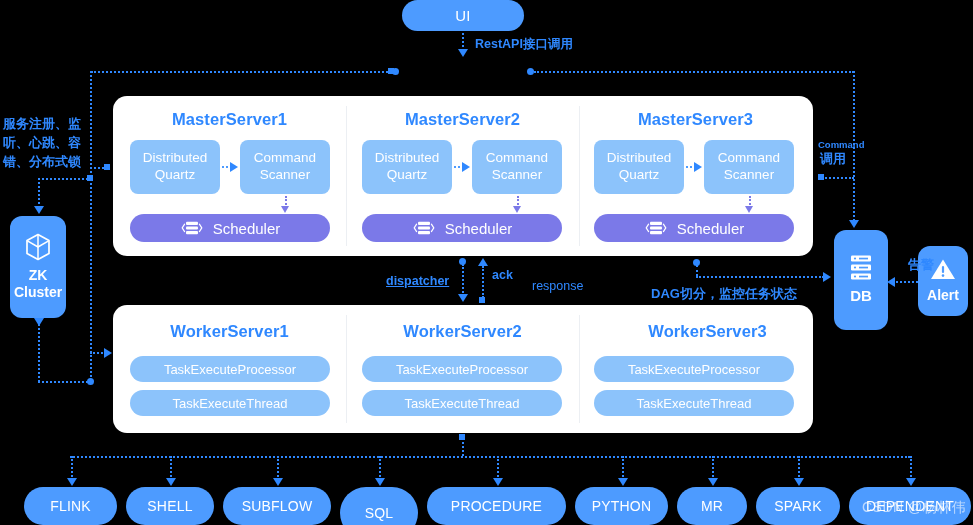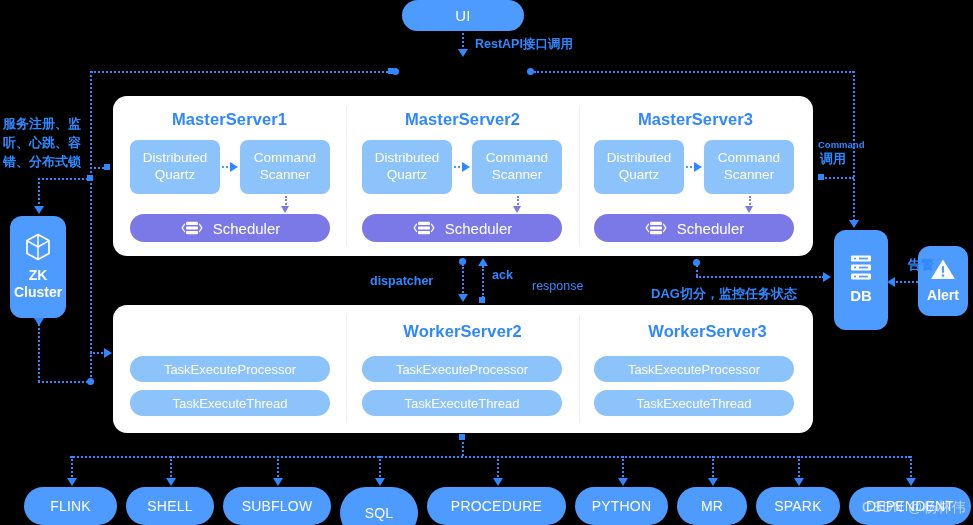--- a/index.html
+++ b/index.html
@@ -203,21 +203,21 @@
       </svg>
     </span>
     <span>Scheduler</span>
   </div>
 
   <div class="sq abs" style="left:104px;top:164px;"></div>
 
   <div class="dot abs" style="left:459px;top:258px;"></div>
   <div class="dv abs" style="left:462px;top:264px;height:32px;"></div>
   <div class="arw down abs" style="left:458px;top:294px;"></div>
-  <div class="lbl" style="left:370px;top:272px;font-weight:700;">dispatcher</div>
+  <div class="lbl" style="left:386px;top:272px;font-weight:700;text-decoration:underline;">dispatcher</div>
 
   <div class="arw up abs" style="left:478px;top:258px;"></div>
   <div class="dv abs" style="left:482px;top:266px;height:32px;"></div>
   <div class="sq abs" style="left:479px;top:297px;"></div>
   <div class="lbl" style="left:492px;top:266px;font-weight:700;">ack</div>
   <div class="lbl" style="left:492px;top:277px;font-weight:400;margin-left:40px;">response</div>
 
   <div class="dot abs" style="left:693px;top:259px;"></div>
   <div class="dv abs" style="left:696px;top:265px;height:11px;"></div>
   <div class="dh abs" style="left:696px;top:276px;width:128px;"></div>
@@ -254,20 +254,21 @@
 
   <div class="dh abs" style="left:893px;top:281px;width:25px;"></div>
   <div class="arw left abs" style="left:887px;top:277px;"></div>
   <div class="lbl cn" style="left:888px;top:256px;padding-left:20px;">告警</div>
 
   <div class="abs panel" style="left:113px;top:305px;width:700px;height:128px;">
     <div class="vdiv" style="left:233px;"></div>
     <div class="vdiv" style="left:466px;"></div>
   </div>
 
+  <div class="paneltitle" style="left:113px;top:322px;width:233px;">WorkerServer1</div>
   <div class="abs taskpill" style="left:130px;top:356px;width:200px;height:26px;">TaskExecuteProcessor</div>
   <div class="abs taskpill" style="left:130px;top:390px;width:200px;height:26px;">TaskExecuteThread</div>
 
   <div class="paneltitle" style="left:346px;top:322px;width:233px;">WorkerServer2</div>
   <div class="abs taskpill" style="left:362px;top:356px;width:200px;height:26px;">TaskExecuteProcessor</div>
   <div class="abs taskpill" style="left:362px;top:390px;width:200px;height:26px;">TaskExecuteThread</div>
 
   <div class="paneltitle" style="left:579px;top:322px;width:257px;">WorkerServer3</div>
   <div class="abs taskpill" style="left:594px;top:356px;width:200px;height:26px;">TaskExecuteProcessor</div>
   <div class="abs taskpill" style="left:594px;top:390px;width:200px;height:26px;">TaskExecuteThread</div>

